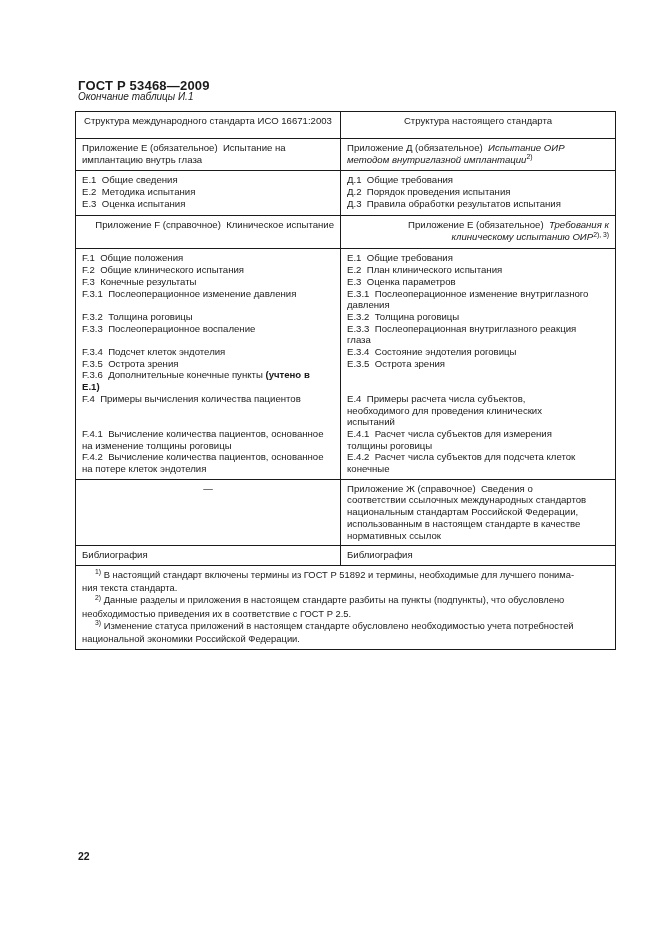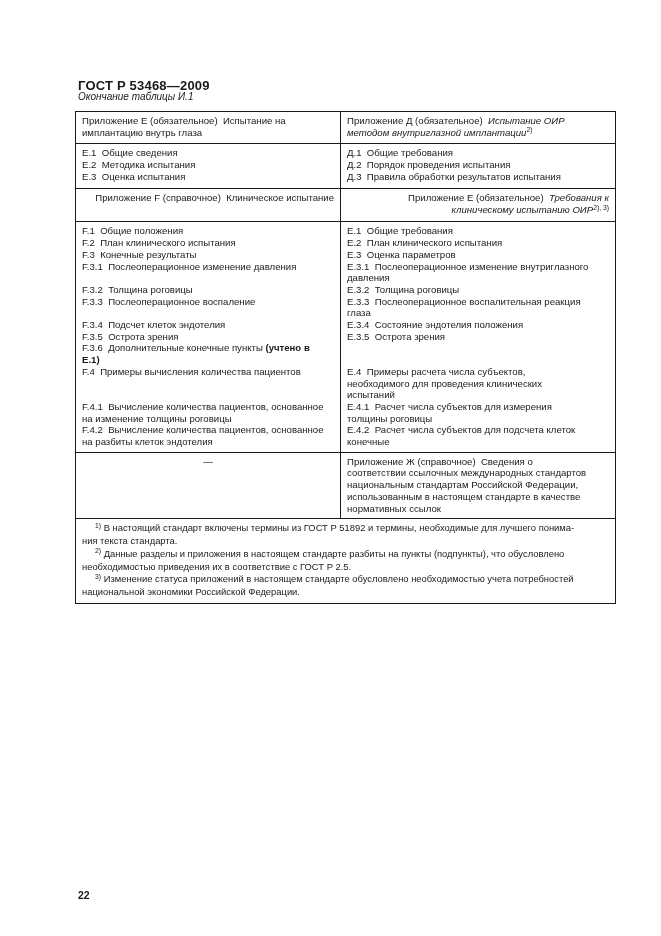--- a/index.html
+++ b/index.html
@@ -63,38 +63,42 @@
   }
   td.fnotes {
     padding: 2px 8px 6px 8px;
   }
   td.fnotes .line {
     font-size: 9.4px;
     line-height: 12.2px;
     min-height: 12.2px;
   }
   .pageno {
-    position: absolute; left: 78px; top: 889px;
+    position: absolute; left: 78px; top: 850px;
     font-size: 10.5px; font-weight: bold;
   }
 </style>
 </head>
 <body>
 
 <div class="page">
 
   <div class="doc-title">ГОСТ Р 53468—2009</div>
   <div class="caption">Окончание таблицы И.1</div>
 
   <table class="cmp">
     <colgroup>
         <col class="c1">
         <col class="c2">
       </colgroup>
     <tbody>
+      <tr>
+        <td class="hdr">Структура международного стандарта ИСО 16671:2003</td>
+        <td class="hdr">Структура настоящего стандарта</td>
+      </tr>
       <tr class="rh1">
         <td>
             <div class="line"><span>Приложение Е (обязательное)  Испытание на</span></div>
             <div class="line"><span>имплантацию внутрь глаза</span></div>
           </td>
         <td>
             <div class="line"><span>Приложение Д (обязательное)  </span><span class="i">Испытание ОИР</span></div>
             <div class="line"><span class="i">методом внутриглазной имплантации</span><span class="sup">2)</span></div>
           </td>
       </tr>
@@ -115,49 +119,49 @@
             <div class="line"><span>Приложение F (справочное)  Клиническое испытание</span></div>
           </td>
         <td>
             <div class="line"><span>Приложение Е (обязательное)  </span><span class="i">Требования к</span></div>
             <div class="line"><span class="i">клиническому испытанию ОИР</span><span class="sup">2), 3)</span></div>
           </td>
       </tr>
       <tr>
         <td>
             <div class="line"><span>F.1  Общие положения</span></div>
-            <div class="line"><span>F.2  План клинического испытания</span></div>
+            <div class="line"><span>F.2  Общие клинического испытания</span></div>
             <div class="line"><span>F.3  Конечные результаты</span></div>
             <div class="line"><span>F.3.1  Послеоперационное изменение давления</span></div>
             <div class="line">&nbsp;</div>
             <div class="line"><span>F.3.2  Толщина роговицы</span></div>
             <div class="line"><span>F.3.3  Послеоперационное воспаление</span></div>
             <div class="line">&nbsp;</div>
             <div class="line"><span>F.3.4  Подсчет клеток эндотелия</span></div>
             <div class="line"><span>F.3.5  Острота зрения</span></div>
             <div class="line"><span>F.3.6  Дополнительные конечные пункты </span><span class="b">(учтено в</span></div>
             <div class="line"><span class="b">Е.1)</span></div>
             <div class="line"><span>F.4  Примеры вычисления количества пациентов</span></div>
             <div class="line">&nbsp;</div>
             <div class="line">&nbsp;</div>
             <div class="line"><span>F.4.1  Вычисление количества пациентов, основанное</span></div>
             <div class="line"><span>на изменение толщины роговицы</span></div>
             <div class="line"><span>F.4.2  Вычисление количества пациентов, основанное</span></div>
-            <div class="line"><span>на разбиты клеток эндотелия</span></div>
+            <div class="line"><span>на потере клеток эндотелия</span></div>
           </td>
         <td>
             <div class="line"><span>Е.1  Общие требования</span></div>
             <div class="line"><span>Е.2  План клинического испытания</span></div>
             <div class="line"><span>Е.3  Оценка параметров</span></div>
             <div class="line"><span>Е.3.1  Послеоперационное изменение внутриглазного</span></div>
             <div class="line"><span>давления</span></div>
             <div class="line"><span>Е.3.2  Толщина роговицы</span></div>
-            <div class="line"><span>Е.3.3  Послеоперационное воспалительная реакция</span></div>
+            <div class="line"><span>Е.3.3  Послеоперационная внутриглазного реакция</span></div>
             <div class="line"><span>глаза</span></div>
-            <div class="line"><span>Е.3.4  Состояние эндотелия положения</span></div>
+            <div class="line"><span>Е.3.4  Состояние эндотелия роговицы</span></div>
             <div class="line"><span>Е.3.5  Острота зрения</span></div>
             <div class="line">&nbsp;</div>
             <div class="line">&nbsp;</div>
             <div class="line"><span>Е.4  Примеры расчета числа субъектов,</span></div>
             <div class="line"><span>необходимого для проведения клинических</span></div>
             <div class="line"><span>испытаний</span></div>
             <div class="line"><span>Е.4.1  Расчет числа субъектов для измерения</span></div>
             <div class="line"><span>толщины роговицы</span></div>
             <div class="line"><span>Е.4.2  Расчет числа субъектов для подсчета клеток</span></div>
             <div class="line"><span>конечные</span></div>
@@ -166,20 +170,28 @@
       <tr>
         <td class="center">
             <div class="line"><span>—</span></div>
           </td>
         <td>
             <div class="line"><span>Приложение Ж (справочное)  Сведения о</span></div>
             <div class="line"><span>соответствии ссылочных международных стандартов</span></div>
             <div class="line"><span>национальным стандартам Российской Федерации,</span></div>
             <div class="line"><span>использованным в настоящем стандарте в качестве</span></div>
             <div class="line"><span>нормативных ссылок</span></div>
+          </td>
+      </tr>
+      <tr class="rh6">
+        <td>
+            <div class="line"><span>Библиография</span></div>
+          </td>
+        <td>
+            <div class="line"><span>Библиография</span></div>
           </td>
       </tr>
       <tr>
         <td class="fnotes" colspan="2">
           <div>
               <div class="line"><span>     </span><span class="sup">1)</span><span> В настоящий стандарт включены термины из ГОСТ Р 51892 и термины, необходимые для лучшего понима-</span></div>
               <div class="line"><span>ния текста стандарта.</span></div>
             </div>
           <div>
               <div class="line"><span>     </span><span class="sup">2)</span><span> Данные разделы и приложения в настоящем стандарте разбиты на пункты (подпункты), что обусловлено</span></div>

